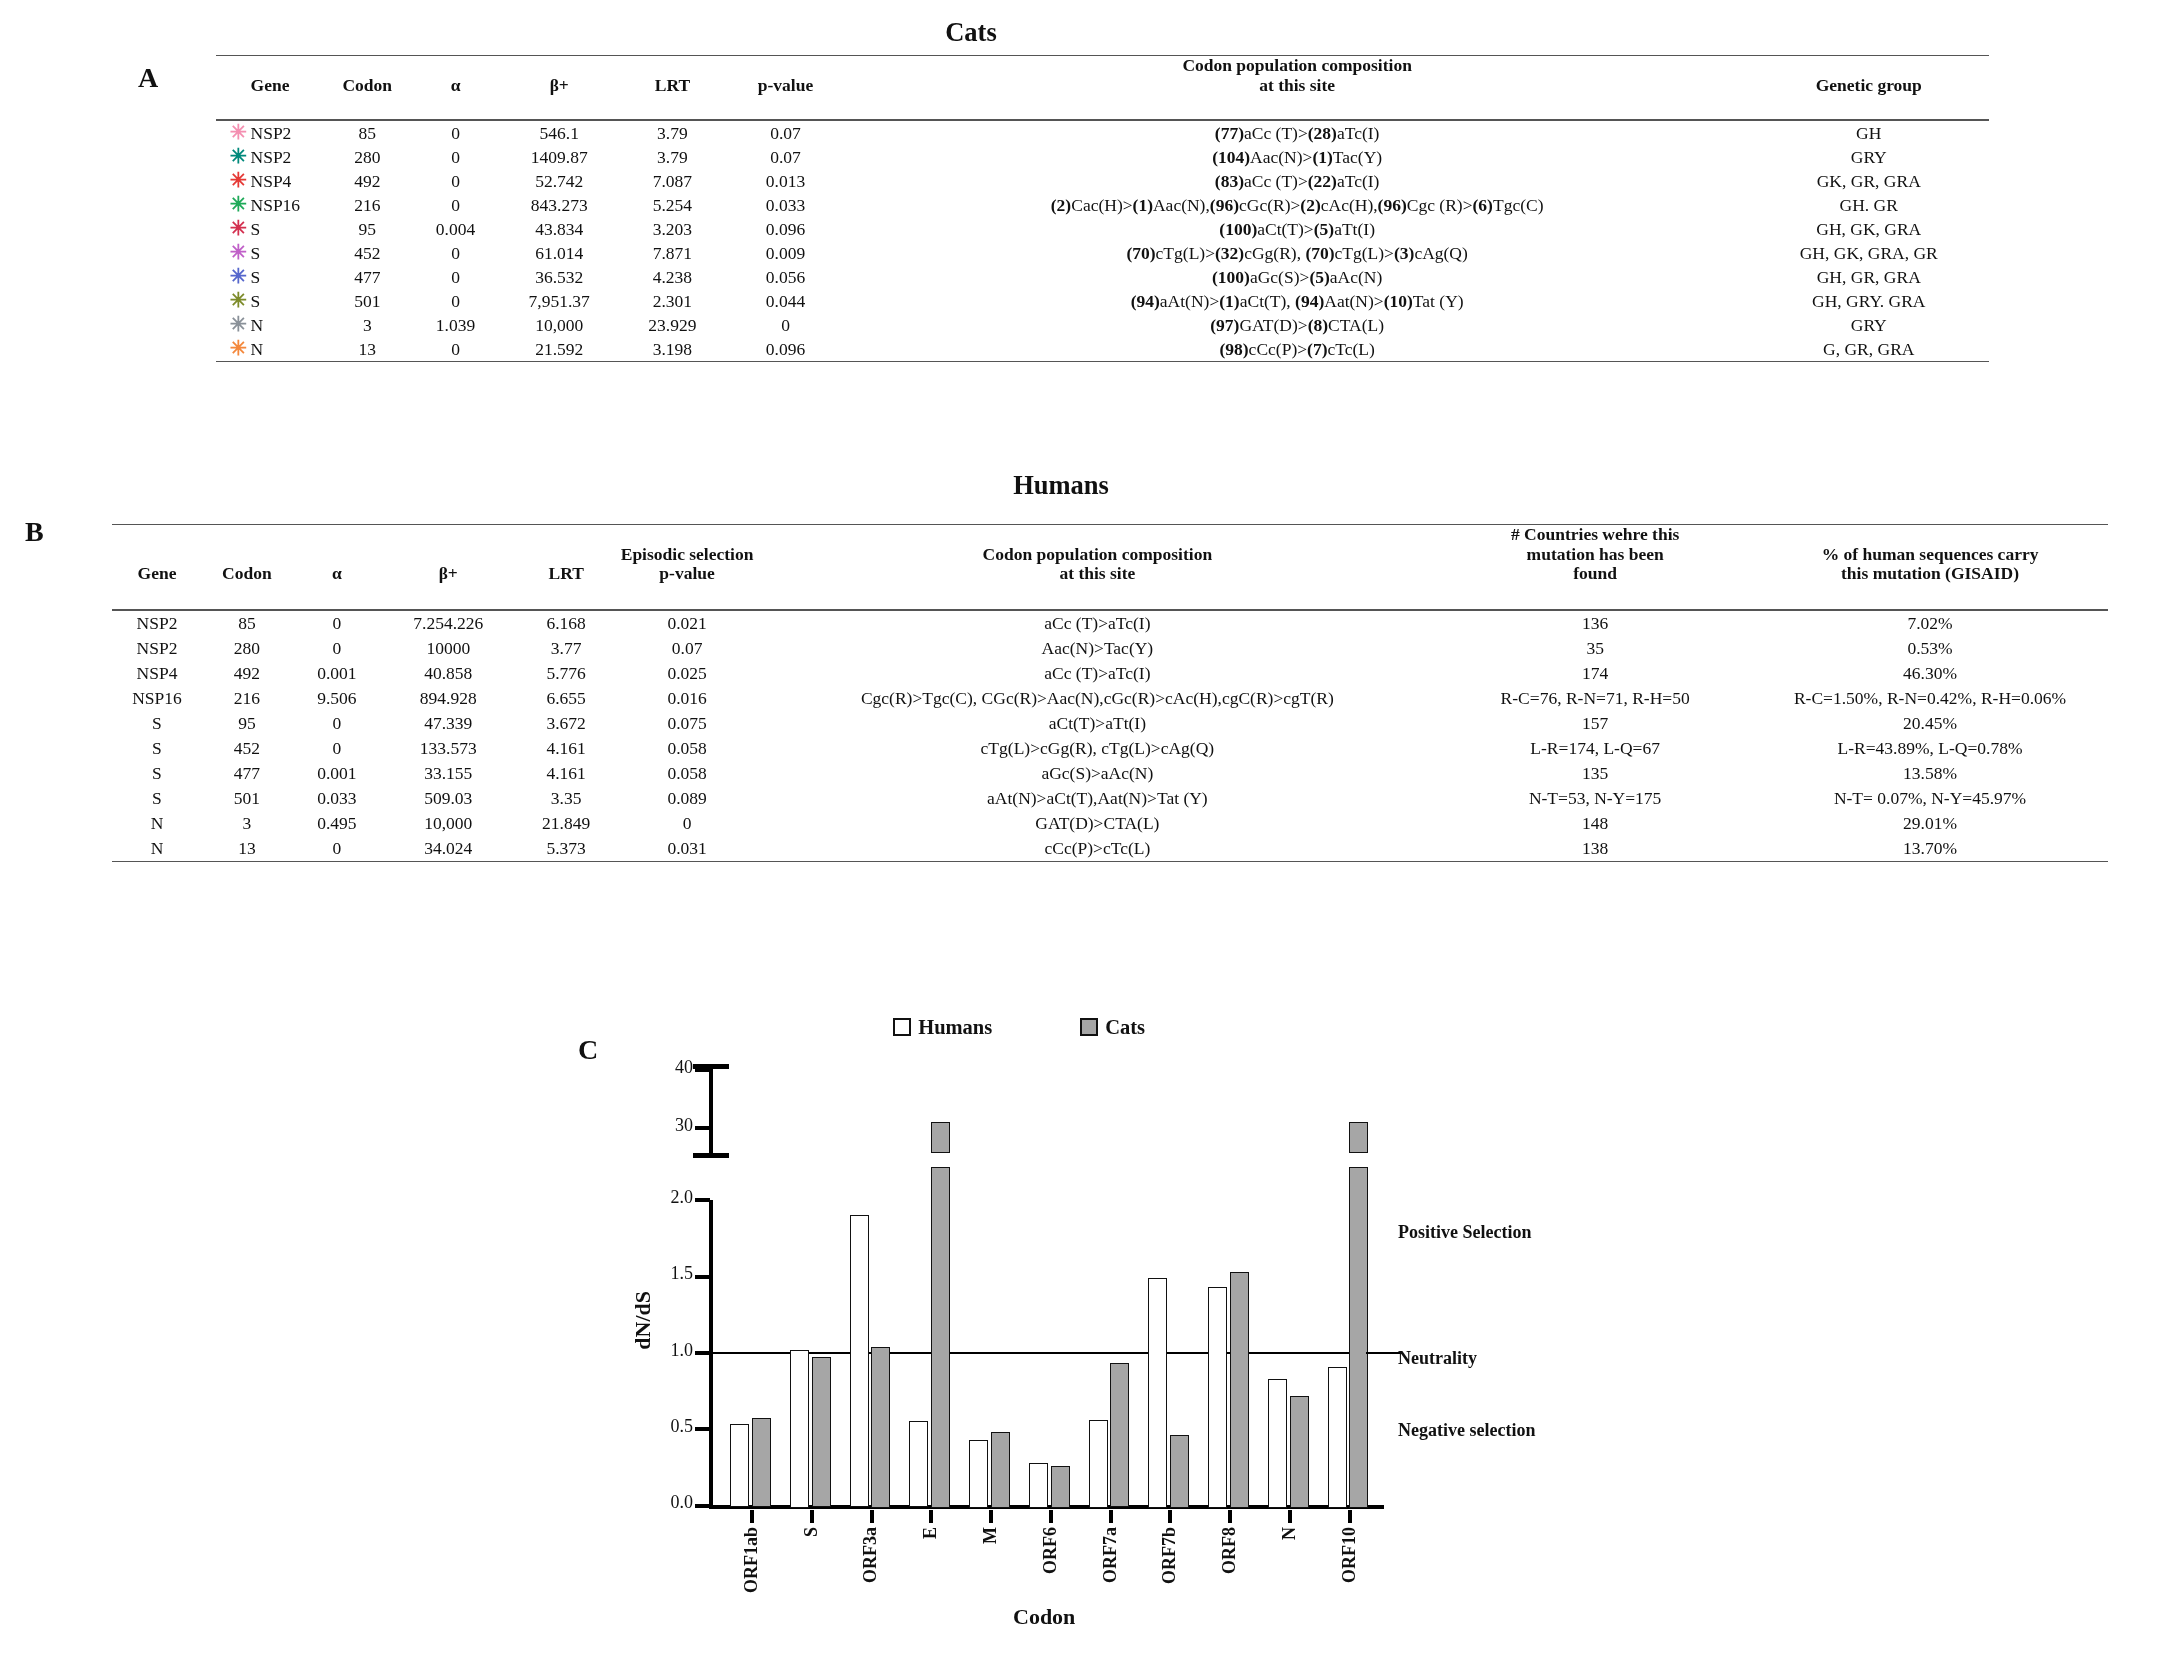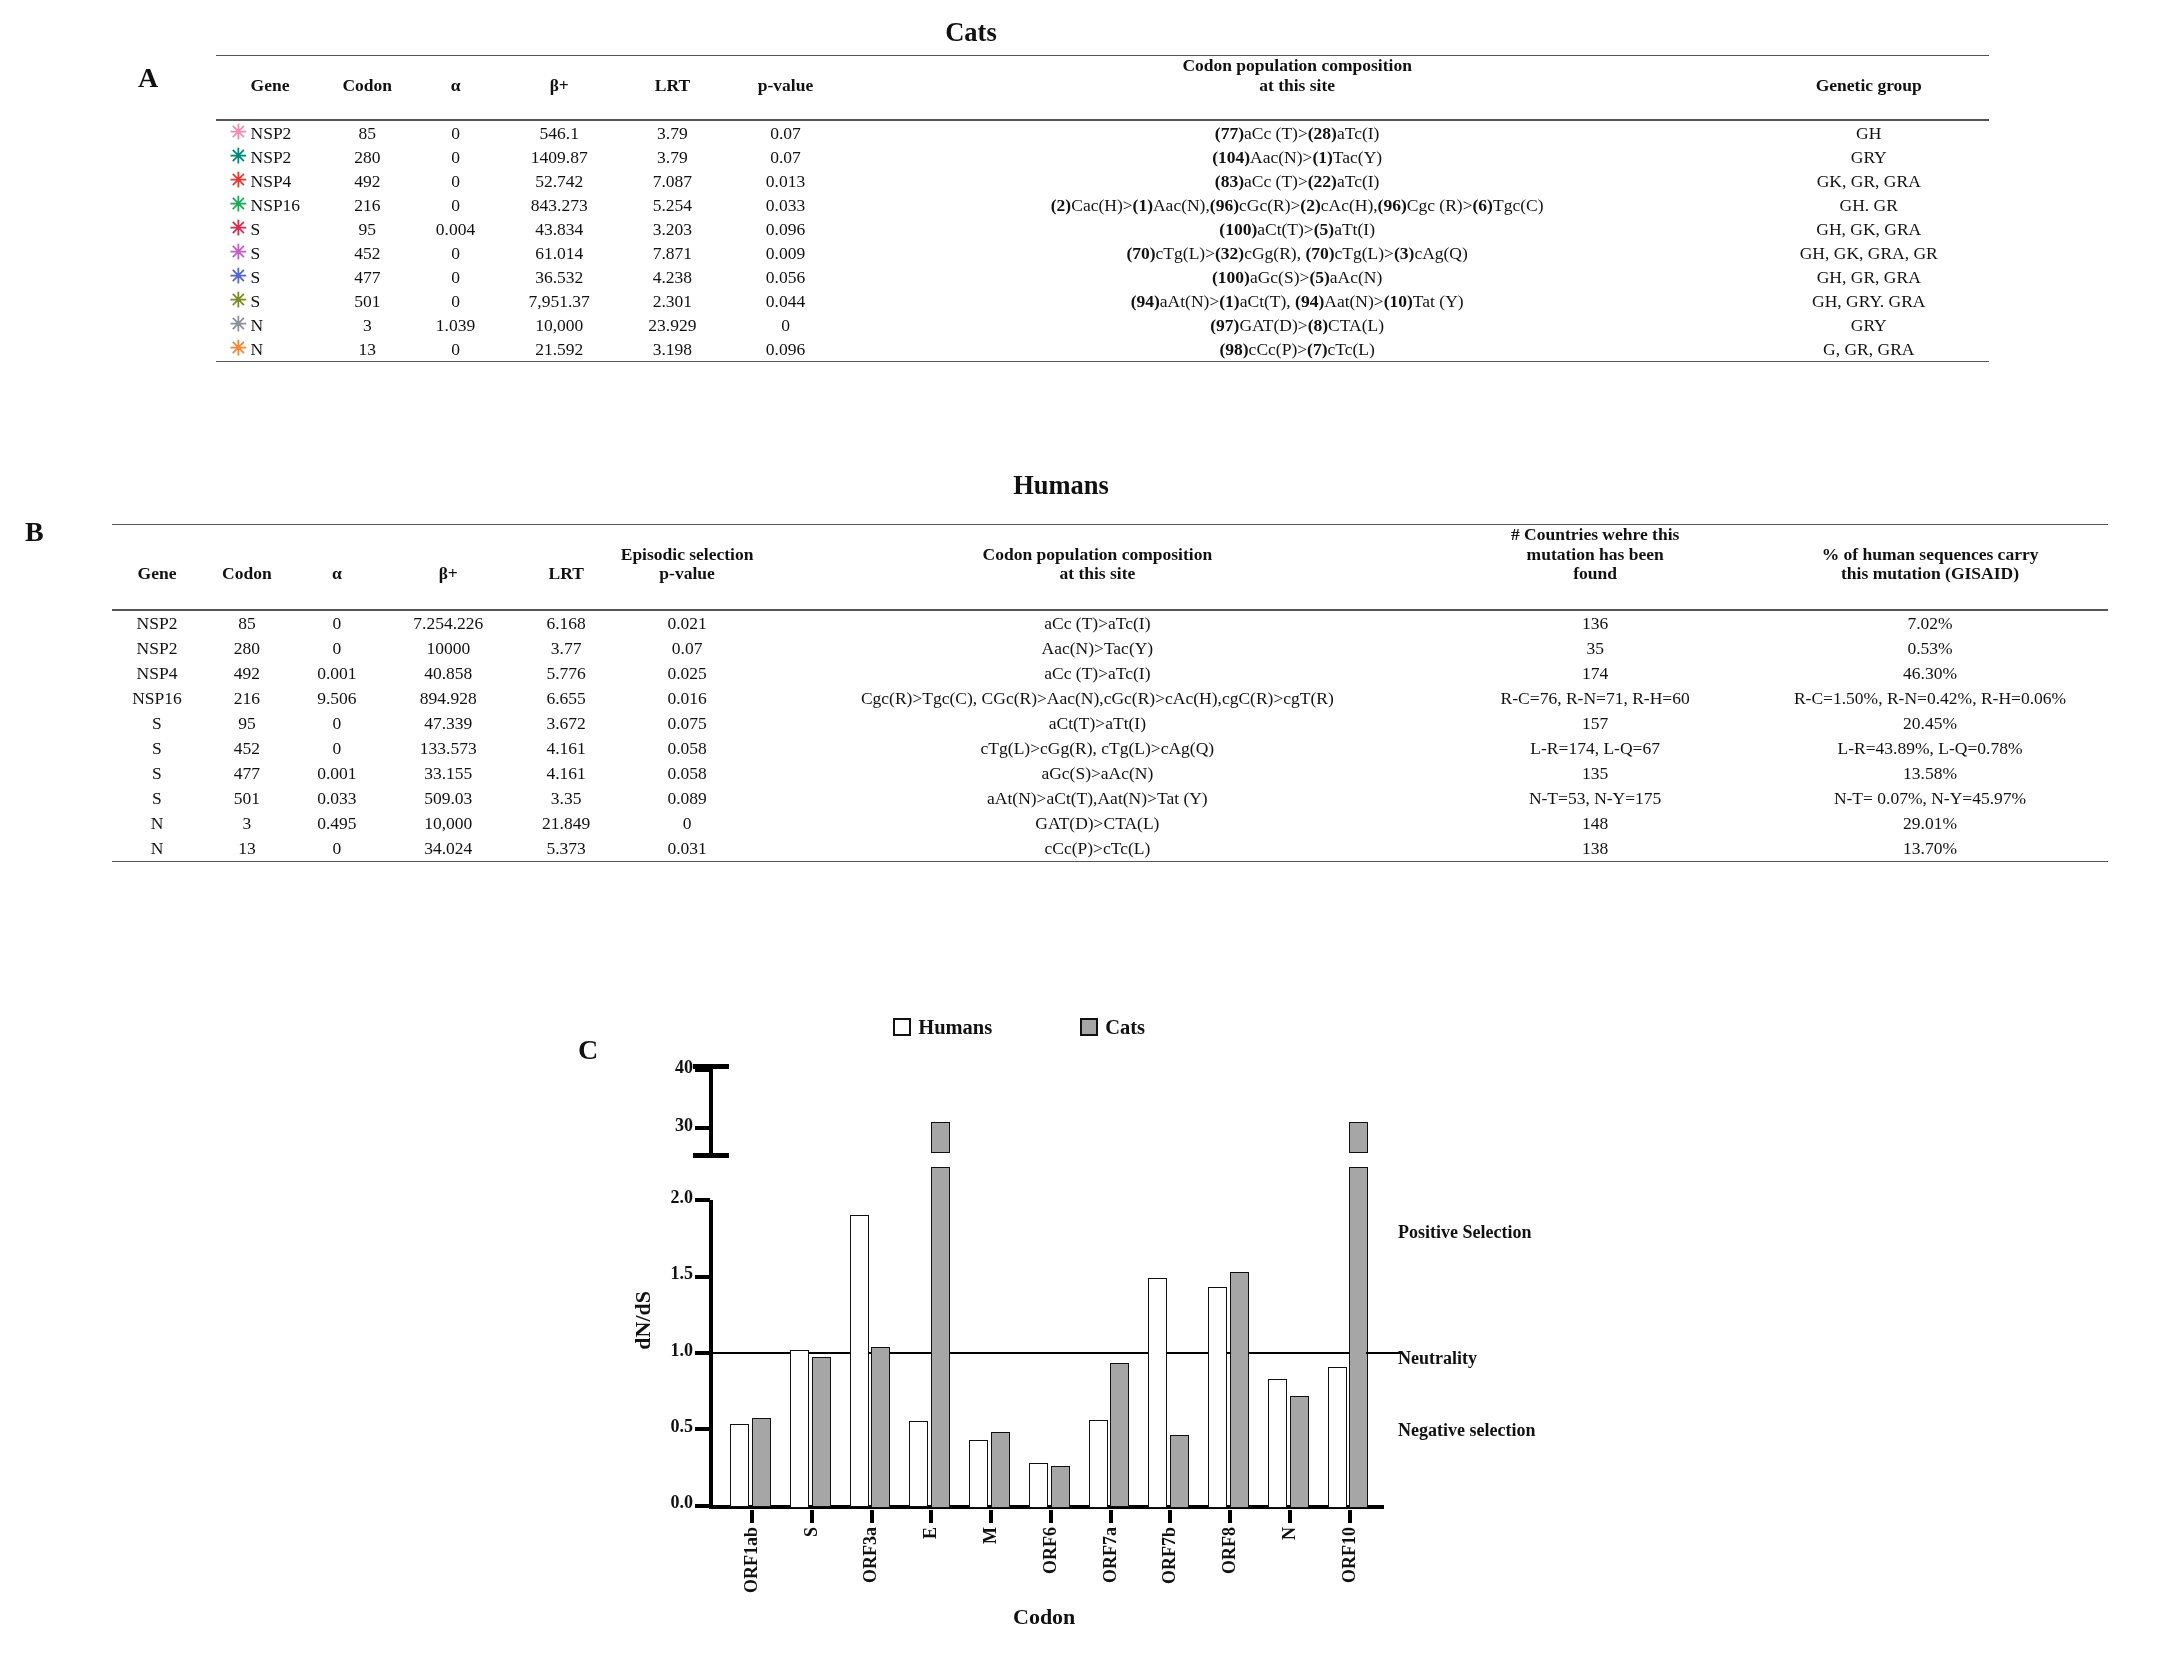--- a/index.html
+++ b/index.html
@@ -53,21 +53,21 @@
   #tableB .c-p{width:139px;}
   #tableB .c-comp{width:682px;}
   #tableB .c-ctry{width:314px;}
   #tableB .c-pct{width:356px;}
 
   .star{font-size:20.5px;line-height:1;font-weight:bold;}
 
   
   #chart{position:absolute;}
   .axis-line{position:absolute;background:#000;}
-  .tick-lbl{position:absolute;font-weight:bold;font-size:18px;text-align:right;}
+  .tick-lbl{position:absolute;font-weight:normal;font-size:18px;text-align:right;}
   .bar{position:absolute;box-sizing:border-box;border:1.8px solid #111;}
   .bar.humans{background:#ffffff;}
   .bar.cats{background:#a6a6a6;}
   .xcat{position:absolute;font-weight:bold;font-size:18px;
         writing-mode:vertical-rl;transform:rotate(180deg);
         transform-origin:center;white-space:nowrap;}
   .ylab{position:absolute;font-weight:bold;font-size:22px;
         writing-mode:vertical-rl;transform:rotate(180deg);white-space:nowrap;}
   .xlab{position:absolute;font-weight:bold;font-size:22px;}
   .annot{position:absolute;font-weight:bold;font-size:18px;white-space:nowrap;}
@@ -288,21 +288,21 @@
           <td class="c-pct">46.30%</td>
         </tr>
         <tr>
           <td class="c-gene">NSP16</td>
           <td class="c-codon">216</td>
           <td class="c-alpha">9.506</td>
           <td class="c-beta">894.928</td>
           <td class="c-lrt">6.655</td>
           <td class="c-p">0.016</td>
           <td class="c-comp">Cgc(R)&gt;Tgc(C), CGc(R)&gt;Aac(N),cGc(R)&gt;cAc(H),cgC(R)&gt;cgT(R)</td>
-          <td class="c-ctry">R-C=76, R-N=71, R-H=60</td>
+          <td class="c-ctry">R-C=76, R-N=71, R-H=50</td>
           <td class="c-pct">R-C=1.50%, R-N=0.42%, R-H=0.06%</td>
         </tr>
         <tr>
           <td class="c-gene">S</td>
           <td class="c-codon">95</td>
           <td class="c-alpha">0</td>
           <td class="c-beta">47.339</td>
           <td class="c-lrt">3.672</td>
           <td class="c-p">0.075</td>
           <td class="c-comp">aCt(T)&gt;aTt(I)</td>

